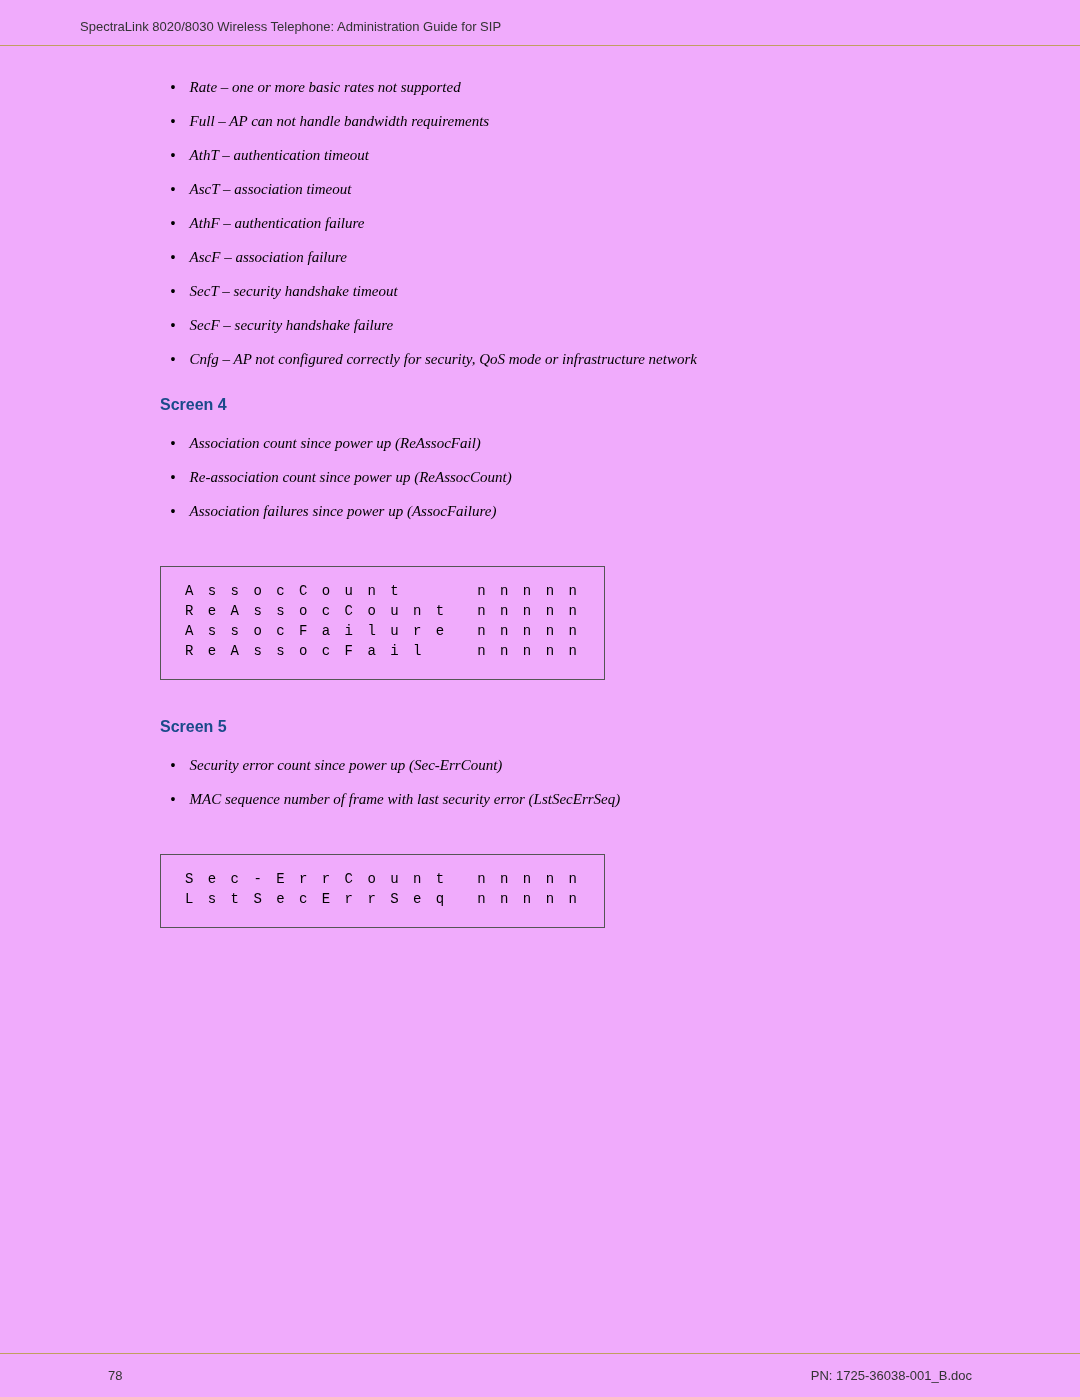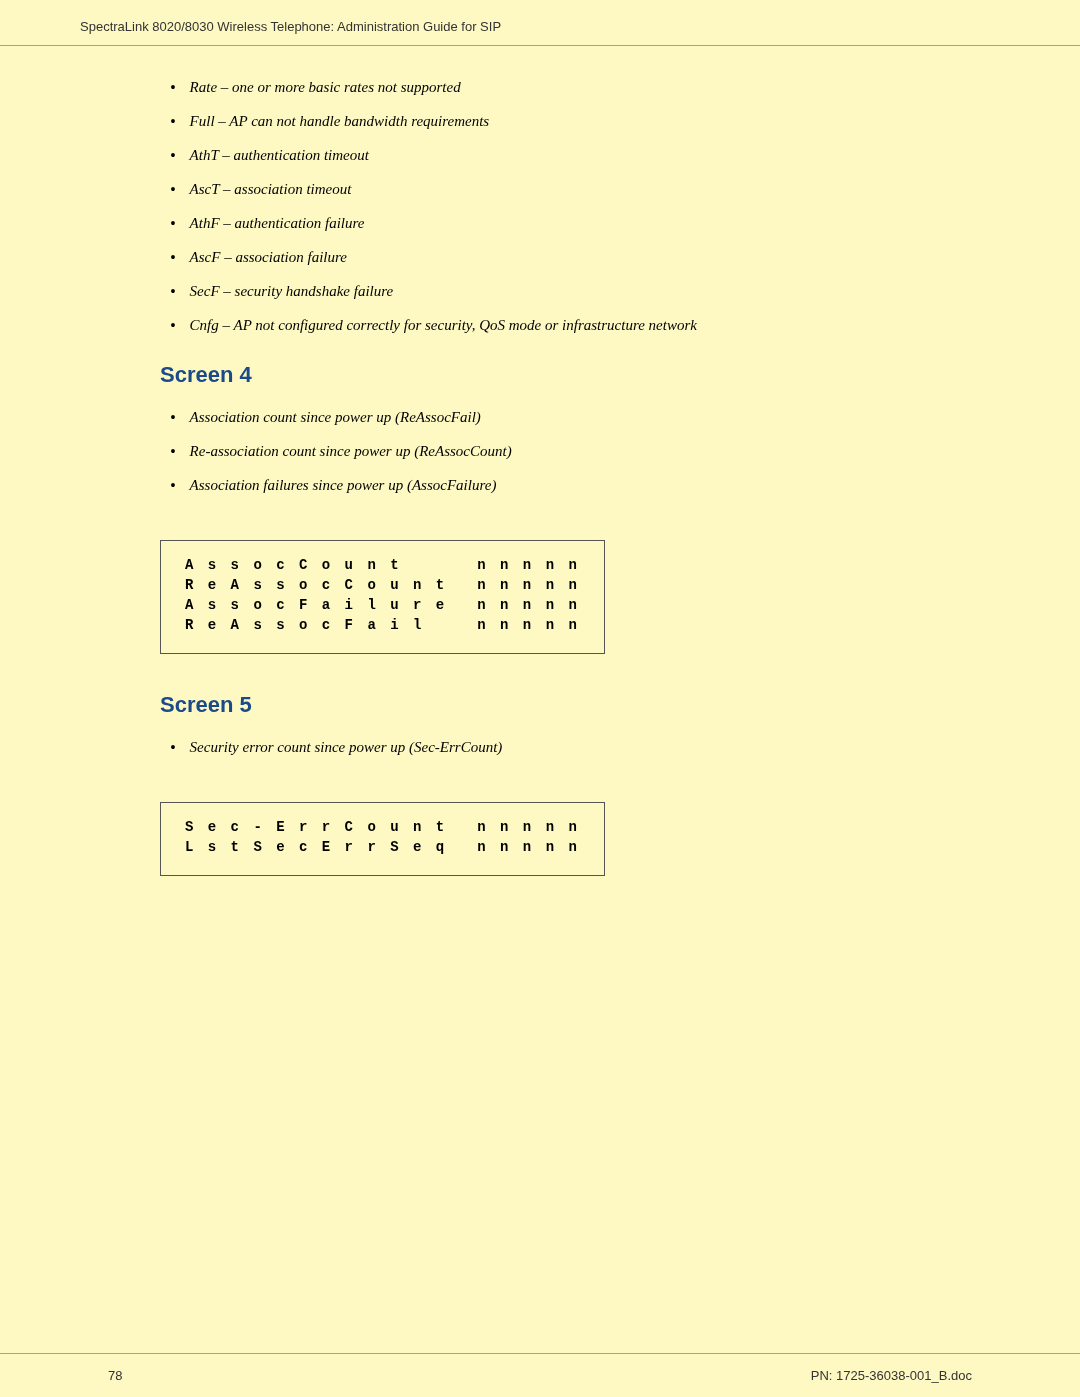--- a/index.html
+++ b/index.html
@@ -14,21 +14,21 @@
       font-size: 15px;
       color: #000000;
       width: 1080px;
       min-height: 1397px;
       position: relative;
     }
 
     .page-container {
       width: 1080px;
       min-height: 1397px;
-      background: #fef9c3;
+      background: #f0abfc;
       position: relative;
       display: flex;
       flex-direction: column;
     }
 
     .header {
       padding: 18px 80px 10px 80px;
       border-bottom: 1.5px solid #c0a060;
     }
 
@@ -65,21 +65,21 @@
       margin-left: 10px;
       flex-shrink: 0;
       margin-top: 0px;
     }
 
     .bullet-list li .li-text {
       flex: 1;
     }
 
     .section-heading {
-      font-size: 22px;
+      font-size: 16px;
       font-weight: bold;
       color: #1a4a8a;
       margin-bottom: 18px;
       margin-top: 10px;
       font-family: Arial, sans-serif;
     }
 
     .screen-box {
       border: 1.5px solid #555555;
       padding: 16px 24px;
@@ -88,21 +88,21 @@
       min-width: 340px;
       font-family: "Courier New", Courier, monospace;
       font-size: 14px;
       letter-spacing: 2px;
     }
 
     .screen-box .box-row {
       display: flex;
       justify-content: space-between;
       margin-bottom: 4px;
-      font-weight: bold;
+      font-weight: normal;
     }
 
     .box-row-label {
       letter-spacing: 3px;
     }
 
     .box-row-value {
       letter-spacing: 3px;
       margin-left: 30px;
     }
@@ -151,20 +151,23 @@
       <li>
         <span class="li-text">AscT – association timeout</span>
       </li>
       <li>
         <span class="li-text">AthF – authentication failure</span>
       </li>
       <li>
         <span class="li-text">AscF – association failure</span>
       </li>
       <li>
+        <span class="li-text">SecT – security handshake timeout</span>
+      </li>
+      <li>
         <span class="li-text">SecF – security handshake failure</span>
       </li>
       <li>
         <span class="li-text">Cnfg – AP not configured correctly for security, QoS mode or infrastructure network</span>
       </li>
     </ul>
 
     <div>
       <div class="section-heading">Screen 4</div>
 
@@ -199,20 +202,23 @@
         </div>
       </div>
     </div>
 
     <div>
       <div class="section-heading">Screen 5</div>
 
       <ul class="bullet-list">
         <li>
           <span class="li-text">Security error count since power up (Sec-ErrCount)</span>
+        </li>
+        <li>
+          <span class="li-text">MAC sequence number of frame with last security error (LstSecErrSeq)</span>
         </li>
       </ul>
 
       <div class="screen-box">
         <div class="box-row">
           <span class="box-row-label">S e c - E r r C o u n t</span>
           <span class="box-row-value">n n n n n</span>
         </div>
         <div class="box-row">
           <span class="box-row-label">L s t S e c E r r S e q</span>

